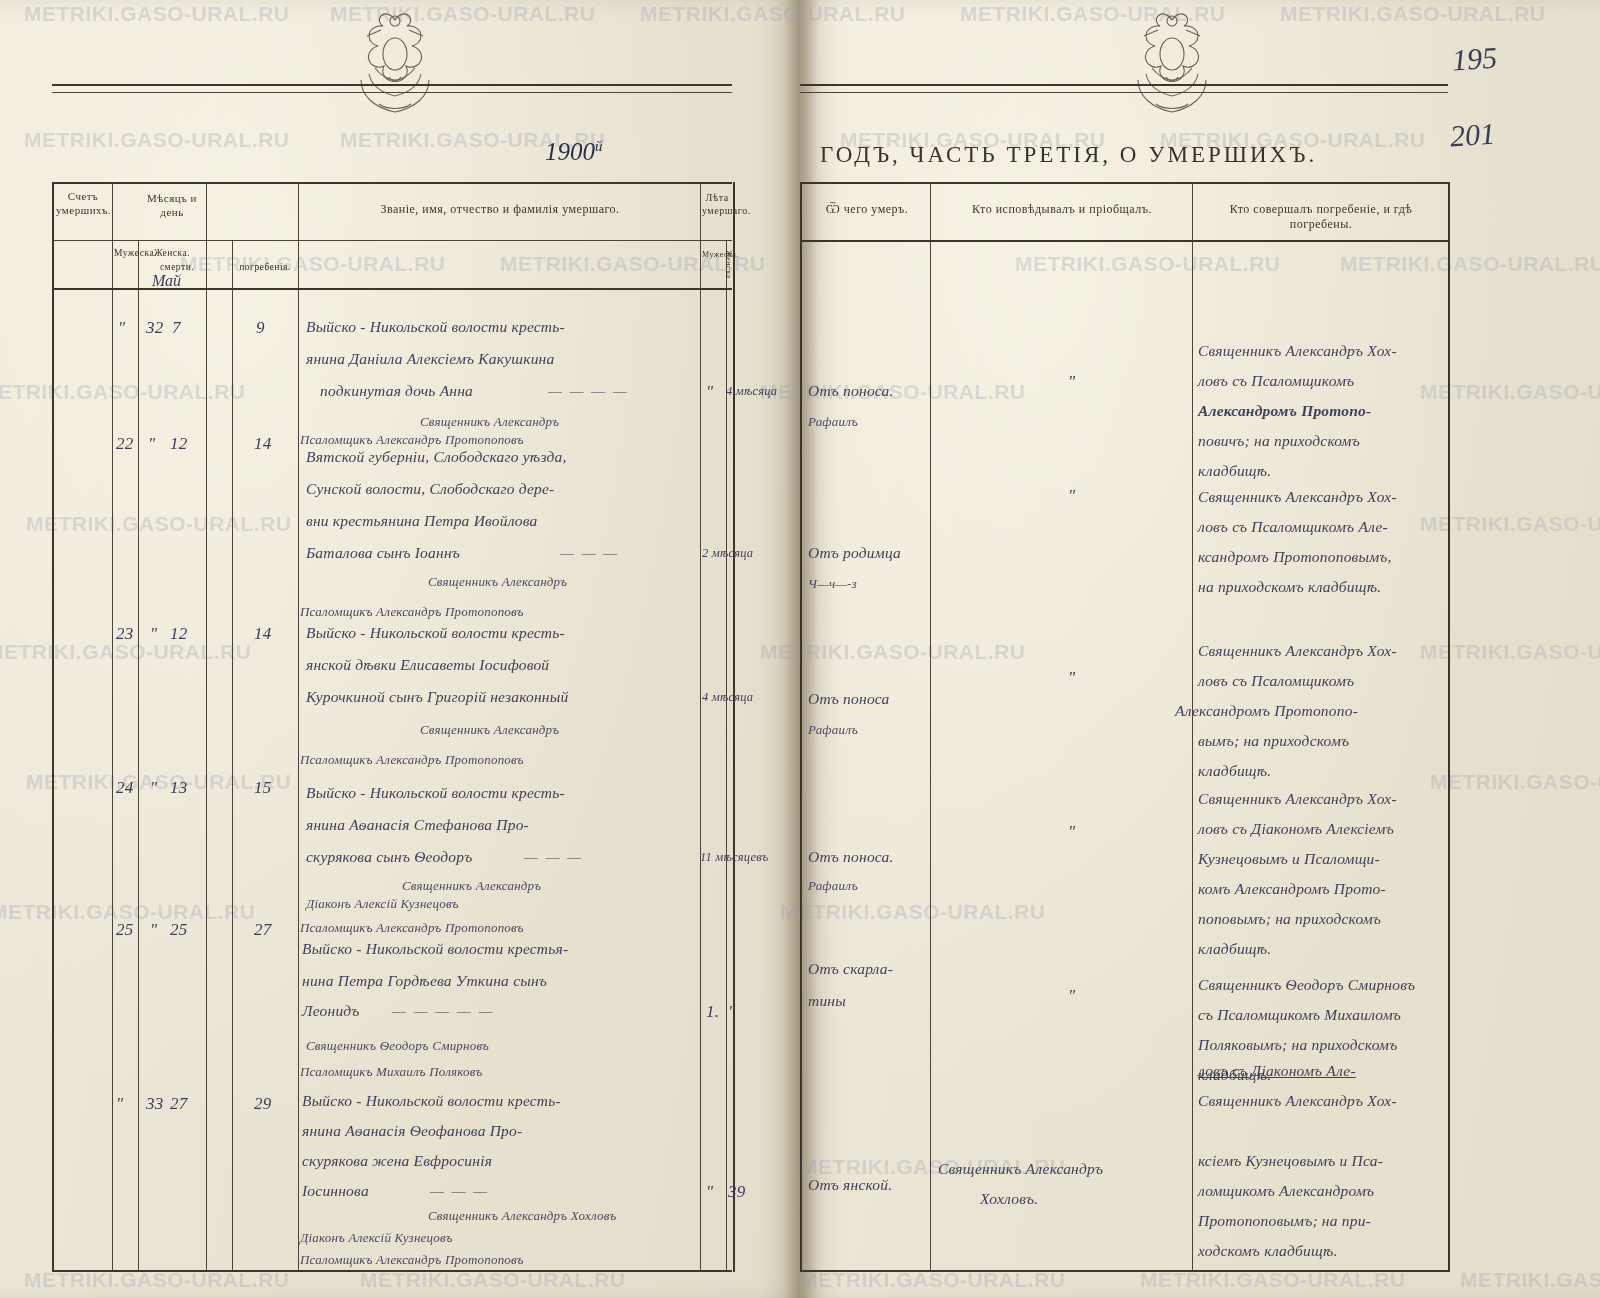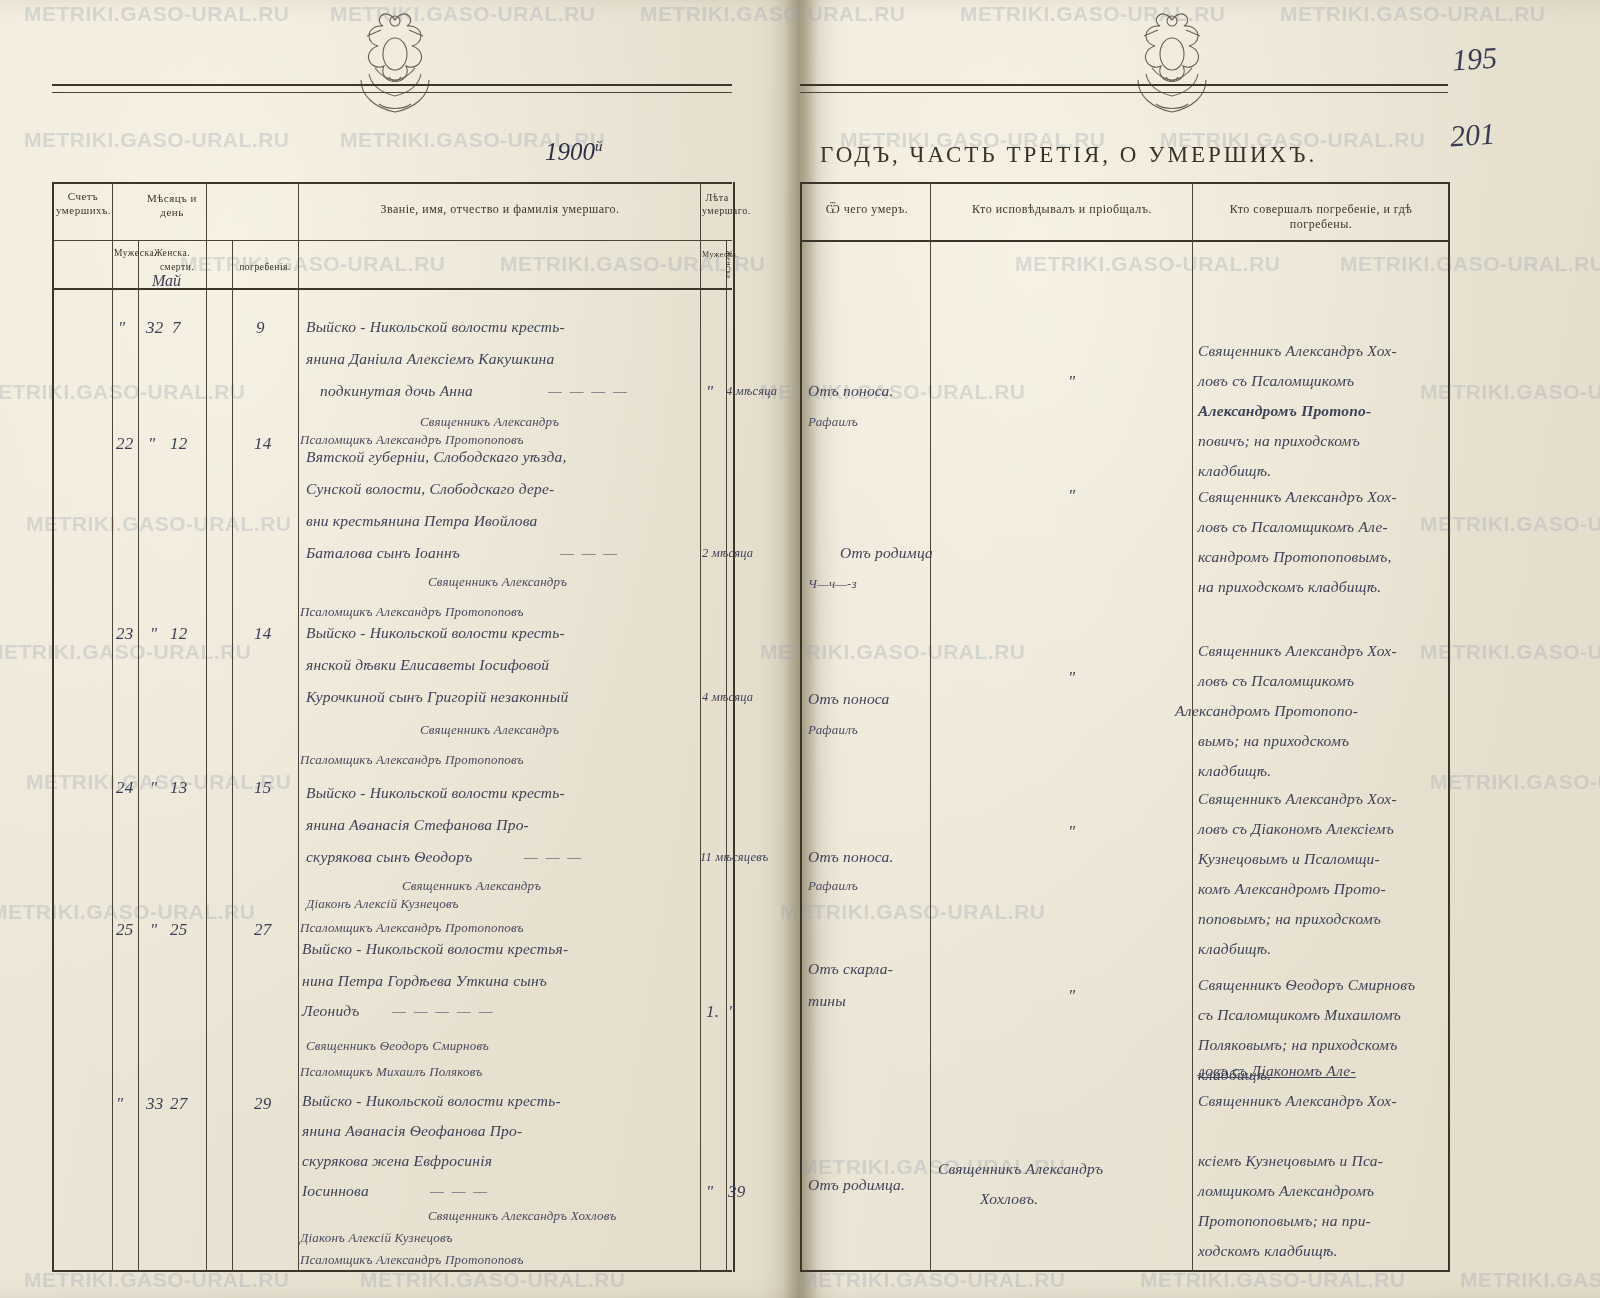--- a/index.html
+++ b/index.html
@@ -295,21 +295,21 @@
   <div class="hw" style="left:306px; top:448px;">Вятской губернiи, Слободскаго уѣзда,</div>
   <div class="hw" style="left:306px; top:480px;">Сунской волости, Слободскаго дере-</div>
   <div class="hw" style="left:306px; top:512px;">вни крестьянина Петра Ивойлова</div>
   <div class="hw" style="left:306px; top:544px;">Баталова сынъ Іоаннъ</div>
   <div class="hw dots" style="left:560px; top:544px;">—  —  —</div>
   <div class="hw sig" style="left:428px; top:574px;">Священникъ   Александръ</div>
   <div class="hw sig" style="left:300px; top:604px;">Псаломщикъ Александръ Протопоповъ</div>
 
   <div class="hw small" style="left:702px; top:546px;">2 мѣсяца</div>
 
-  <div class="hw" style="left:808px; top:544px;margin-left:32px;">Отъ родимца</div>
+  <div class="hw" style="left:808px; top:544px;">Отъ родимца</div>
   <div class="hw sig" style="left:808px; top:576px;">Ч—ч—-з</div>
   <div class="hw num" style="left:1068px; top:486px;">"</div>
 
   <div class="hw" style="left:1198px; top:488px;">Священникъ Александръ Хох-</div>
   <div class="hw" style="left:1198px; top:518px;">ловъ съ Псаломщикомъ Але-</div>
   <div class="hw" style="left:1198px; top:548px;">ксандромъ Протопоповымъ,</div>
   <div class="hw" style="left:1198px; top:578px;">на приходскомъ кладбищѣ.</div>
 
   <div class="hw num" style="left:116px; top:624px;">23</div>
   <div class="hw num" style="left:150px; top:624px;">"</div>
@@ -394,21 +394,21 @@
   <div class="hw" style="left:302px; top:1152px;">скурякова жена Евфросинiя</div>
   <div class="hw" style="left:302px; top:1182px;">Іосиннова</div>
   <div class="hw dots" style="left:430px; top:1182px;">—  —  —</div>
   <div class="hw sig" style="left:428px; top:1208px;">Священникъ  Александръ  Хохловъ</div>
   <div class="hw sig" style="left:300px; top:1230px;">Дiаконъ Алексiй   Кузнецовъ</div>
   <div class="hw sig" style="left:300px; top:1252px;">Псаломщикъ Александръ Протопоповъ</div>
 
   <div class="hw num" style="left:706px; top:1182px;">"</div>
   <div class="hw num" style="left:728px; top:1182px;">39</div>
 
-  <div class="hw" style="left:808px; top:1176px;">Отъ родимца.</div>
+  <div class="hw" style="left:808px; top:1176px;">Отъ янской.</div>
   <div class="hw" style="left:938px; top:1160px;">Священникъ Александръ</div>
   <div class="hw" style="left:980px; top:1190px;">Хохловъ.</div>
 
   <div class="hw" style="left:1198px; top:1092px;">Священникъ Александръ Хох-</div>
   <div class="hw" style="left:1198px; top:1062px;text-decoration:underline;">ловъ съ Дiакономъ Але-</div>
   <div class="hw" style="left:1198px; top:1152px;">ксiемъ Кузнецовымъ и Пса-</div>
   <div class="hw" style="left:1198px; top:1182px;">ломщикомъ Александромъ</div>
   <div class="hw" style="left:1198px; top:1212px;">Протопоповымъ; на при-</div>
   <div class="hw" style="left:1198px; top:1242px;">ходскомъ кладбищѣ.</div>
 

